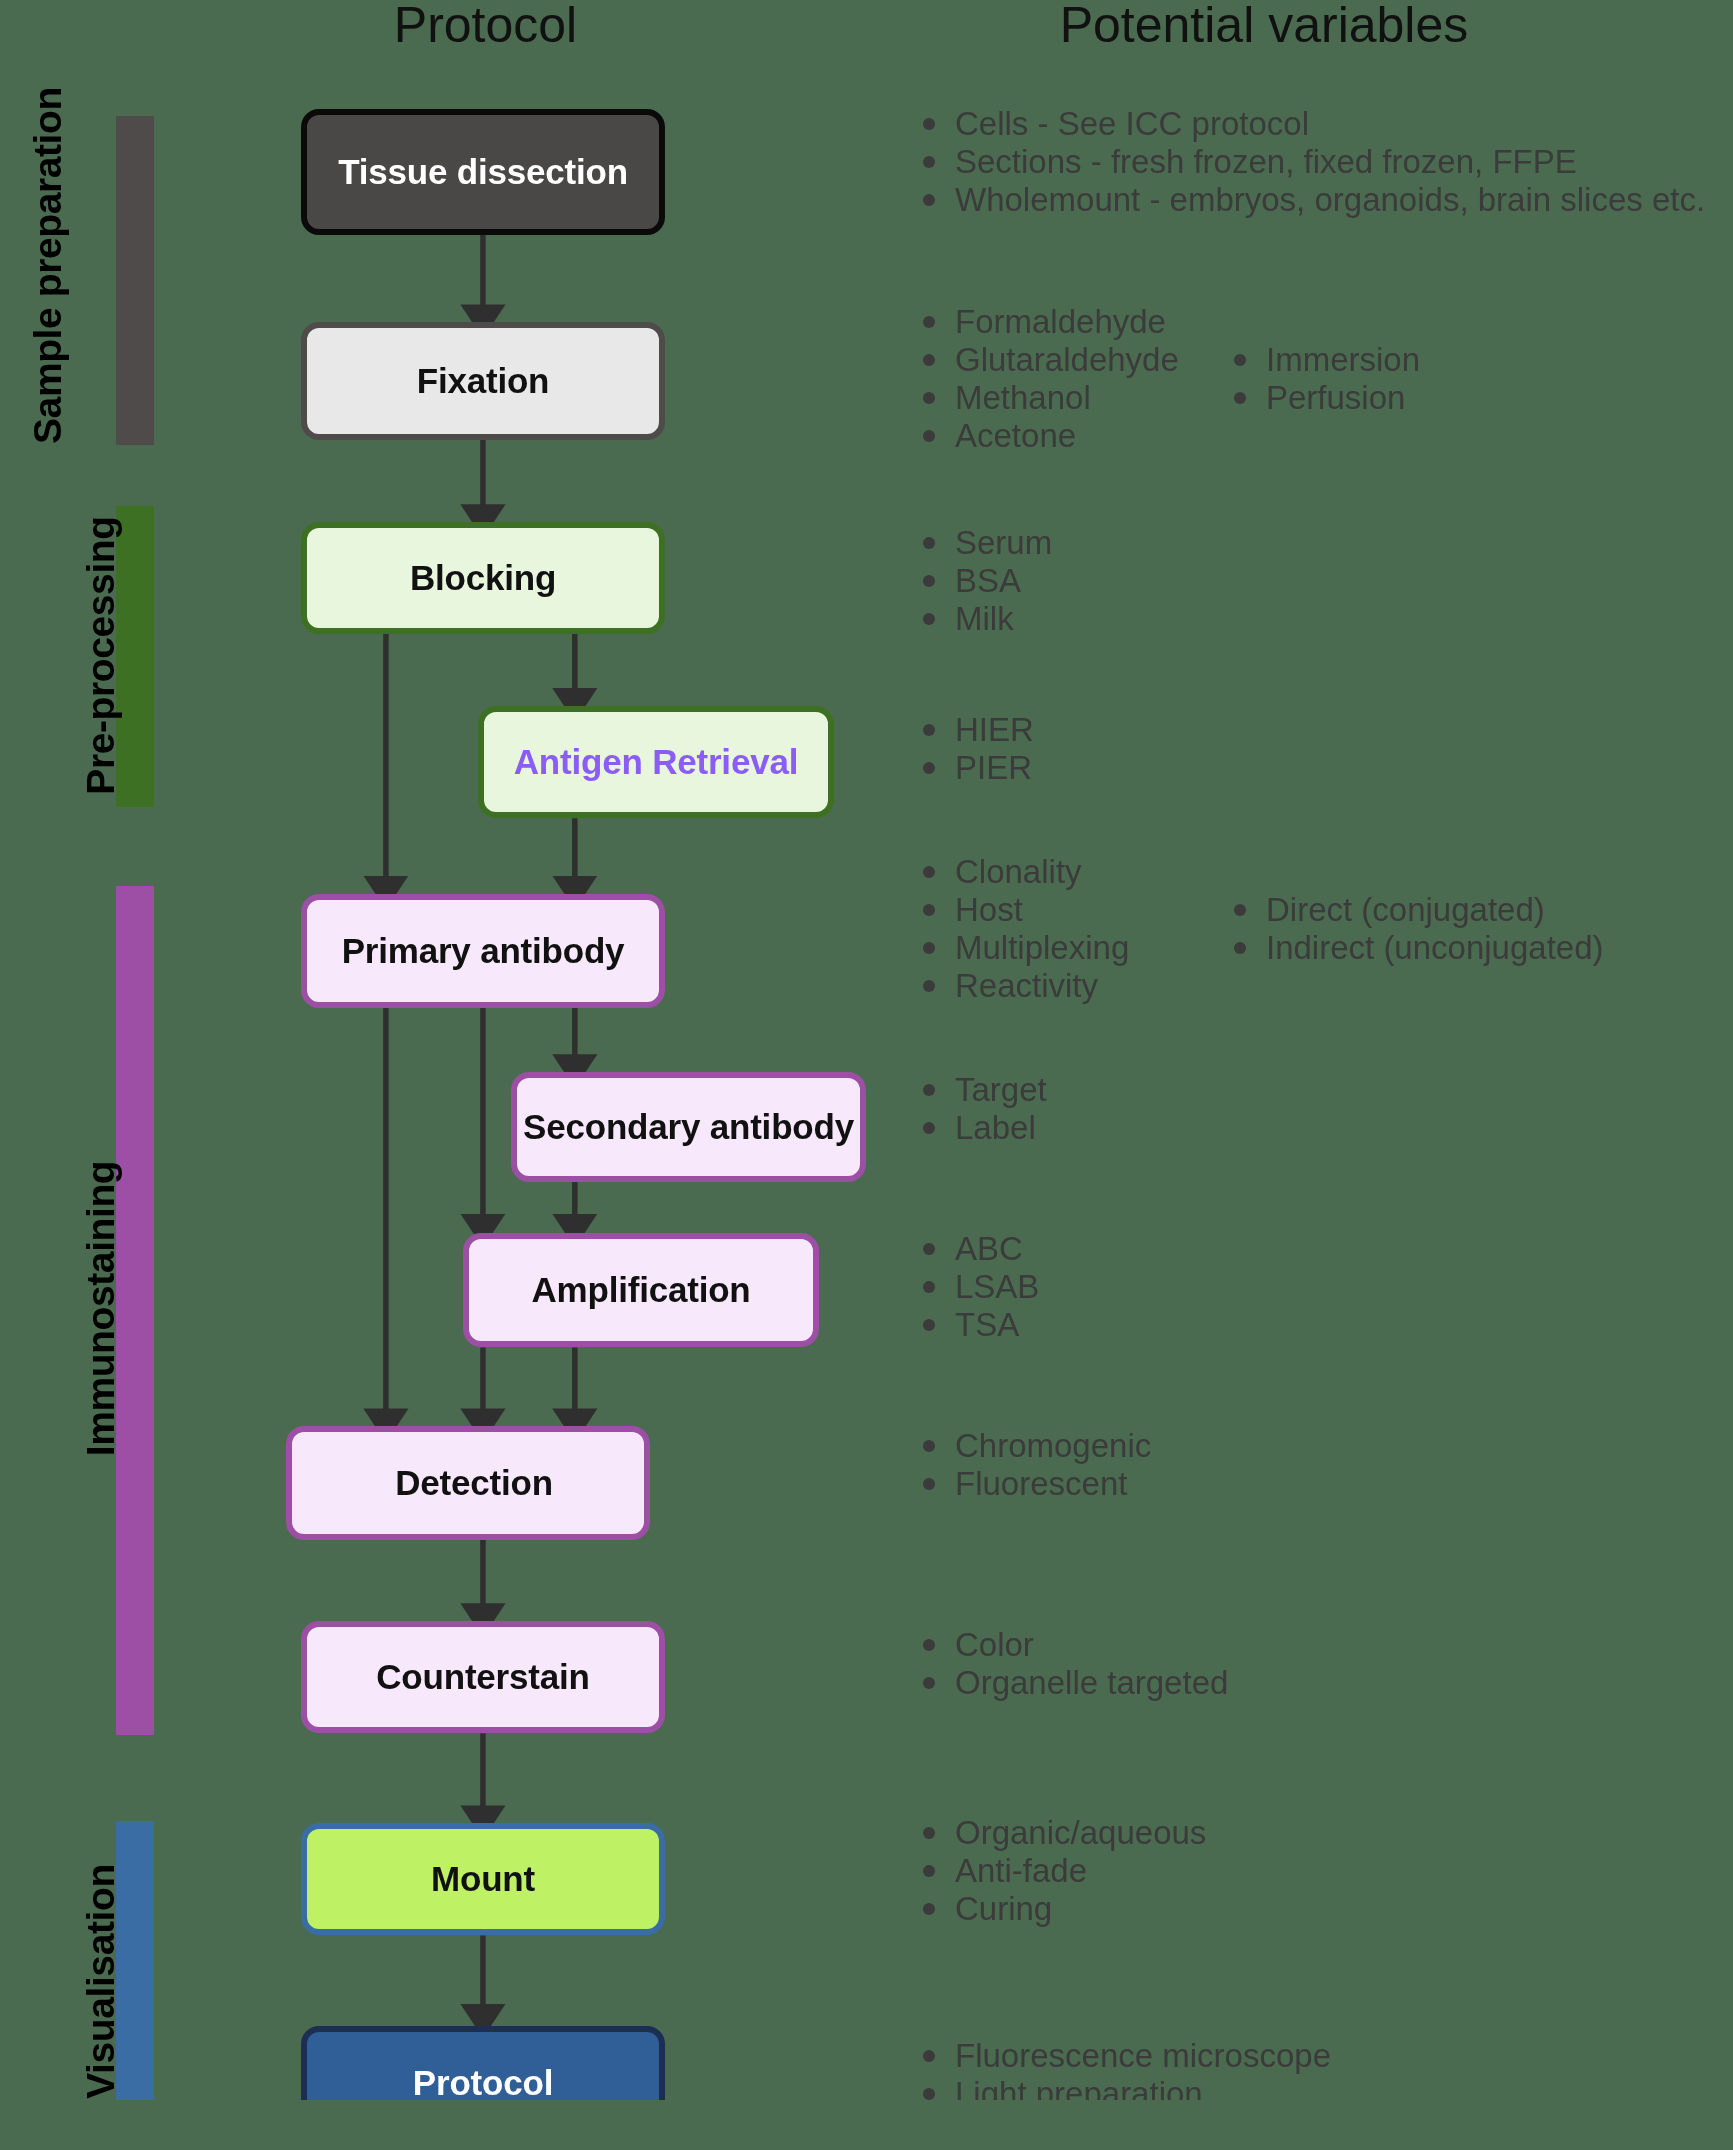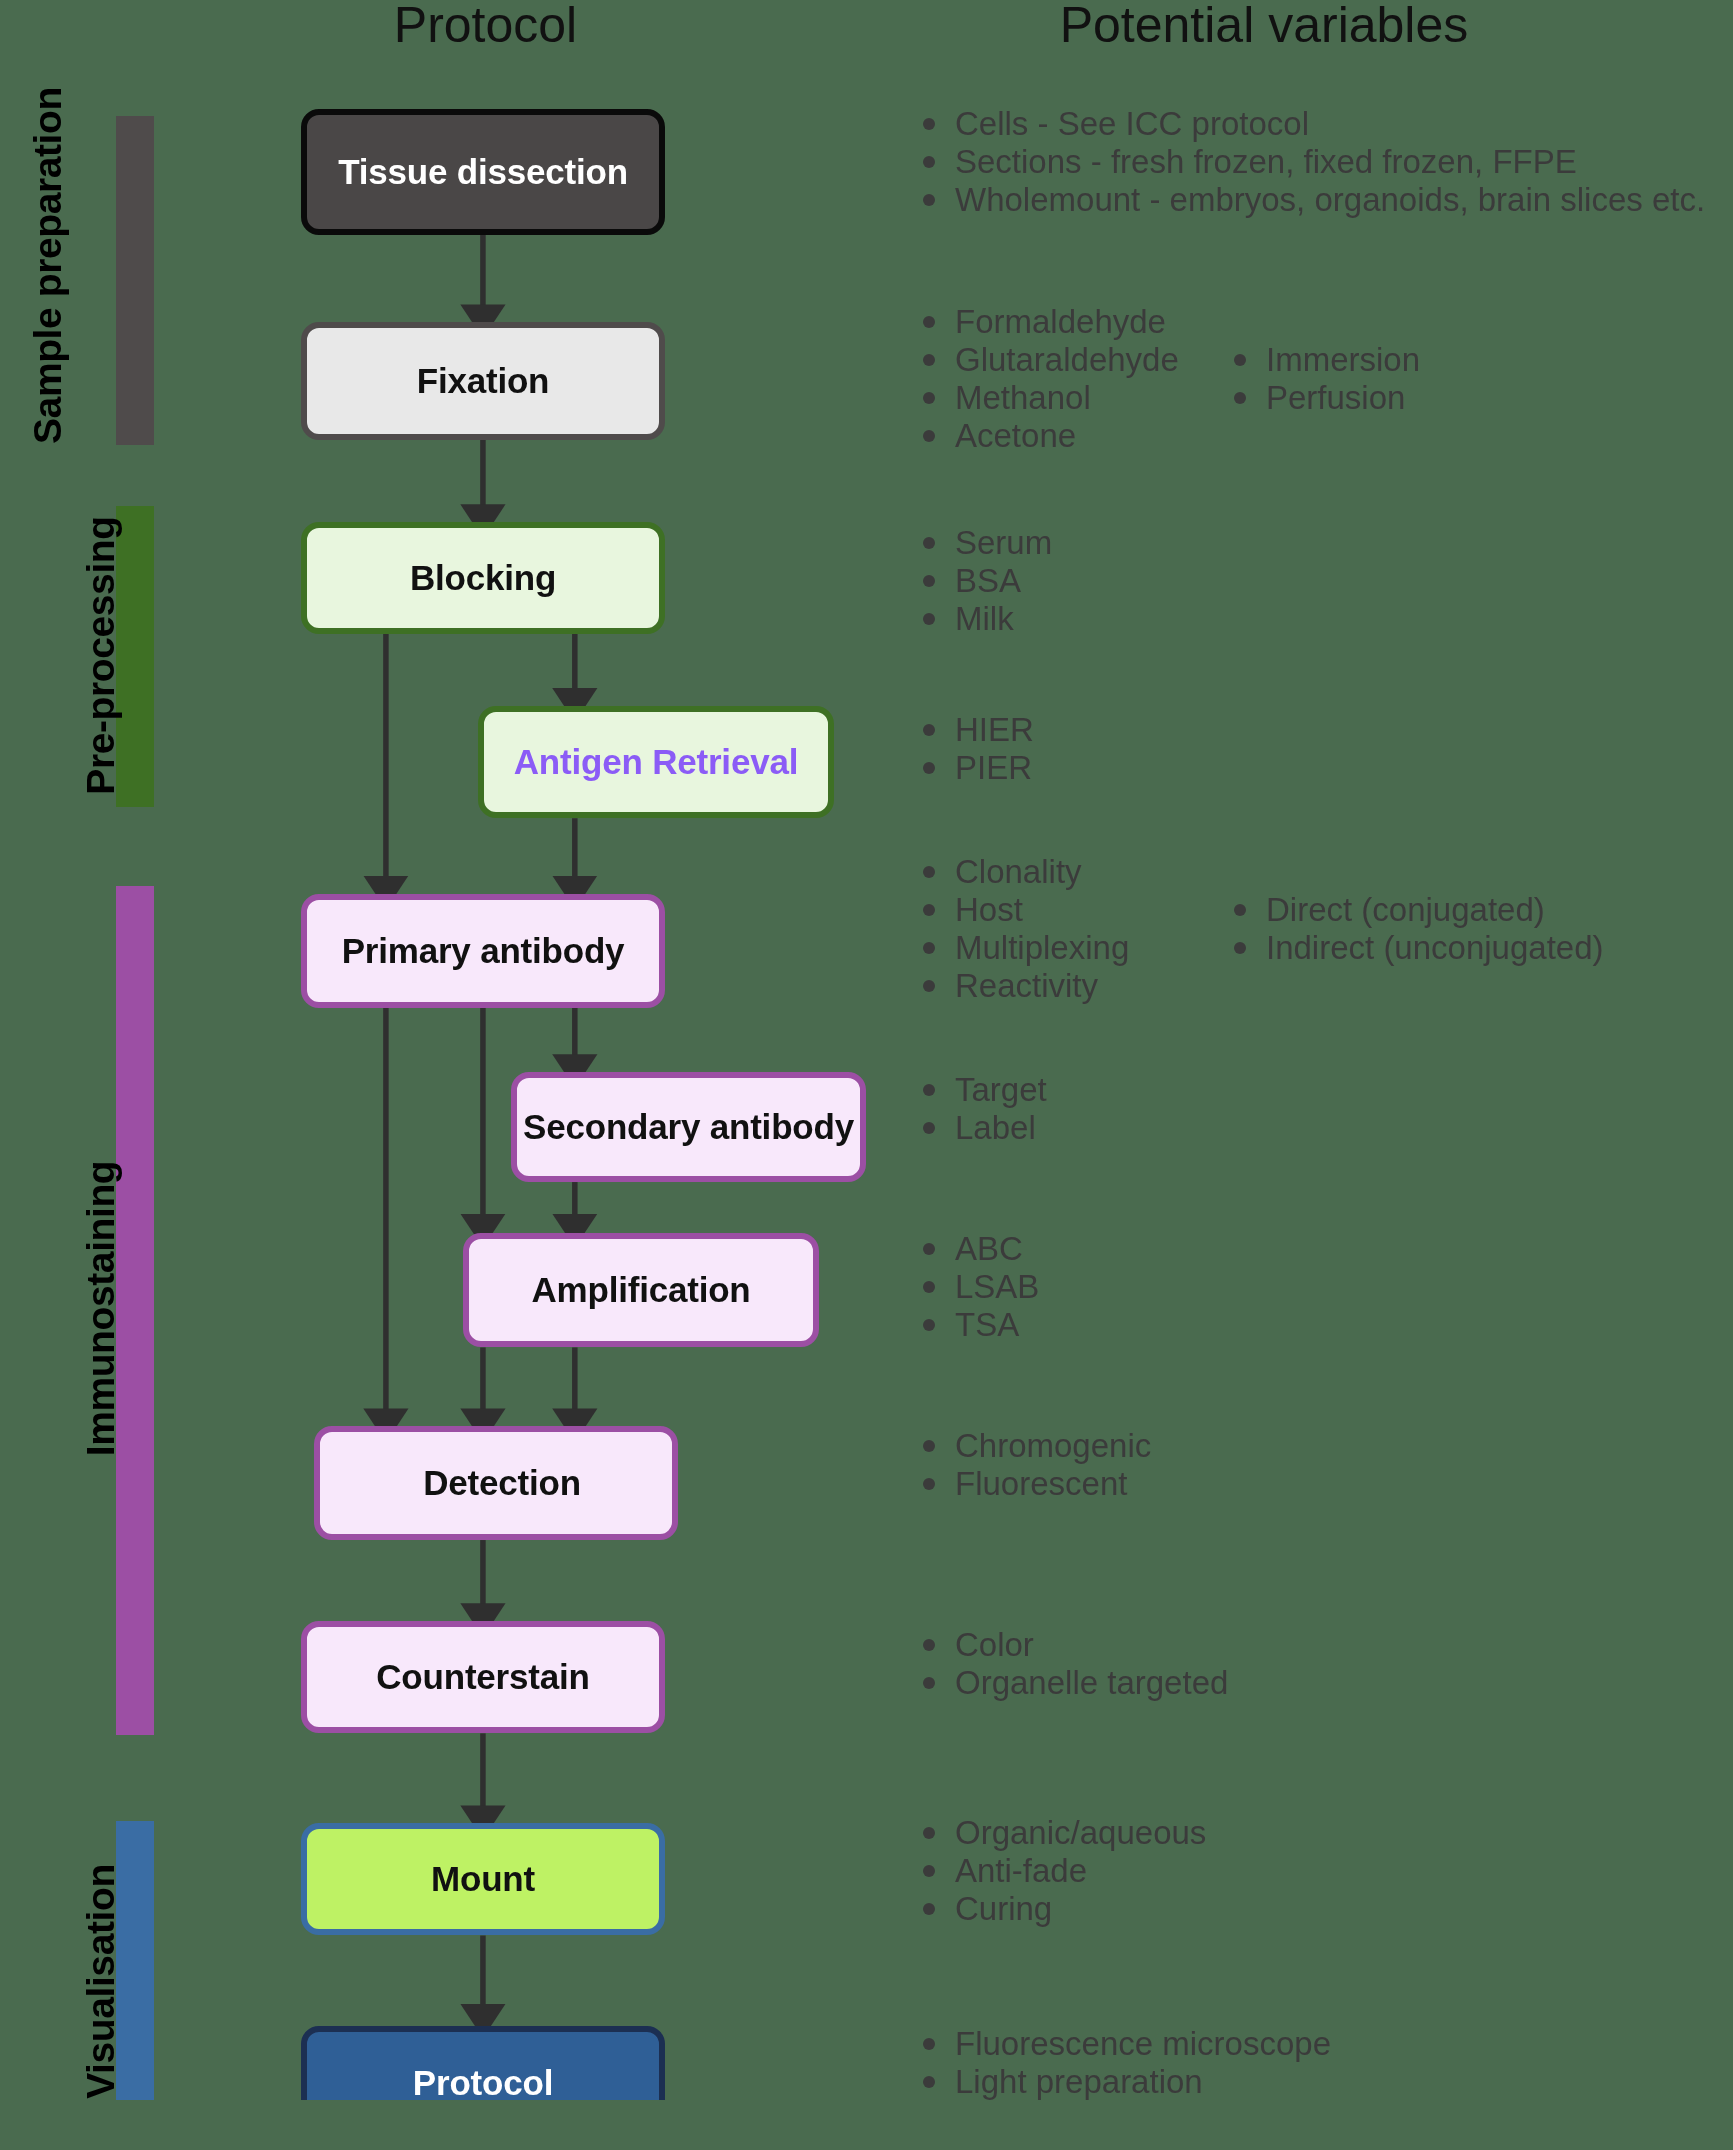--- a/index.html
+++ b/index.html
@@ -144,21 +144,21 @@
 
   <div class="pbox" style="left:301px;top:894px;width:364px;height:114px;
               background:#f8e8fb;border:6.6px solid #9c4fa4;color:#111111;">Primary antibody</div>
 
   <div class="pbox" style="left:511px;top:1072px;width:355px;height:110px;
               background:#f8e8fb;border:6.6px solid #9c4fa4;color:#111111;">Secondary antibody</div>
 
   <div class="pbox" style="left:463px;top:1233px;width:356px;height:114px;
               background:#f8e8fb;border:6.6px solid #9c4fa4;color:#111111;">Amplification</div>
 
-  <div class="pbox" style="left:314px;top:1426px;width:364px;height:114px;
+  <div class="pbox" style="left:286px;top:1426px;width:364px;height:114px;
               background:#f8e8fb;border:6.6px solid #9c4fa4;color:#111111;padding-left:12px;">Detection</div>
 
   <div class="pbox" style="left:301px;top:1621px;width:364px;height:112px;
               background:#f8e8fb;border:6.6px solid #9c4fa4;color:#111111;">Counterstain</div>
 
   <div class="pbox" style="left:301px;top:1823px;width:364px;height:112px;
               background:#bef264;border:6.6px solid #3a6da4;color:#111111;">Mount</div>
 
   <div class="pbox" style="left:301px;top:2026px;width:364px;height:114px;
               background:#2f5f96;border:6.6px solid #1c2f52;color:#ffffff;">Protocol</div>
@@ -251,21 +251,21 @@
   <div class="var-group" style="left:917px;top:1816px;">
     <div class="var-col" style="left:0;top:0;">
         <div class="var-item"><span class="bullet"></span><span>Organic/aqueous</span></div>
         <div class="var-item"><span class="bullet"></span><span>Anti-fade</span></div>
         <div class="var-item"><span class="bullet"></span><span>Curing</span></div>
       </div>
     <div class="var-col" style="left:345px;top:0;"></div>
   </div>
 
   <div class="var-group" style="left:917px;top:2027px;">
-    <div class="var-col" style="left:0;top:0;">
+    <div class="var-col" style="left:0;top:12px;">
         <div class="var-item"><span class="bullet"></span><span>Fluorescence microscope</span></div>
         <div class="var-item"><span class="bullet"></span><span>Light preparation</span></div>
       </div>
     <div class="var-col" style="left:345px;top:0;"></div>
   </div>
 
 </div>
 
 
 </body></html>

